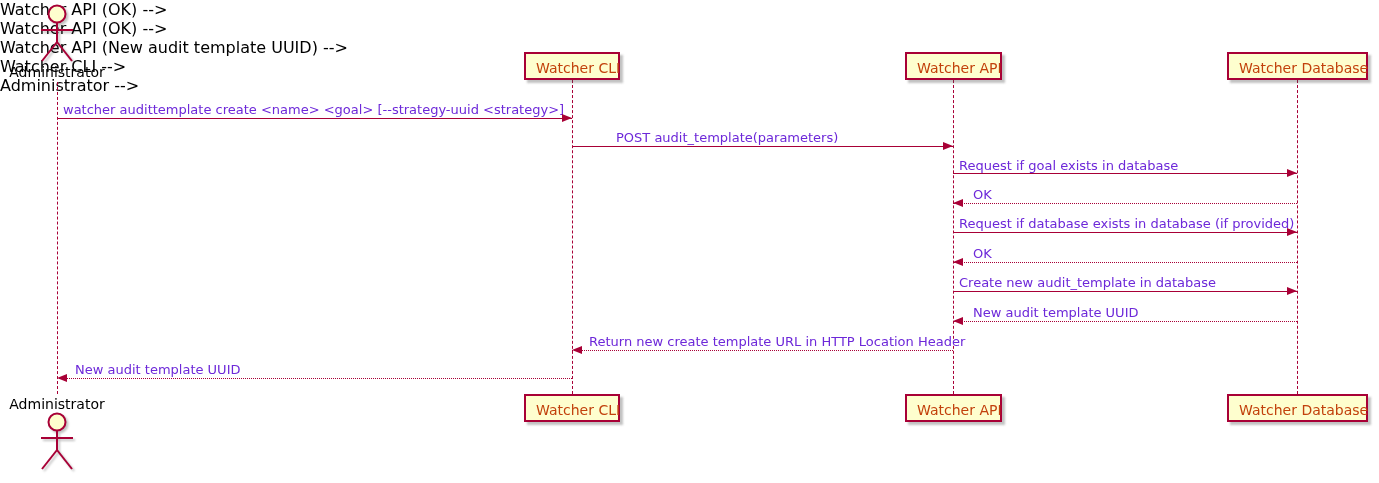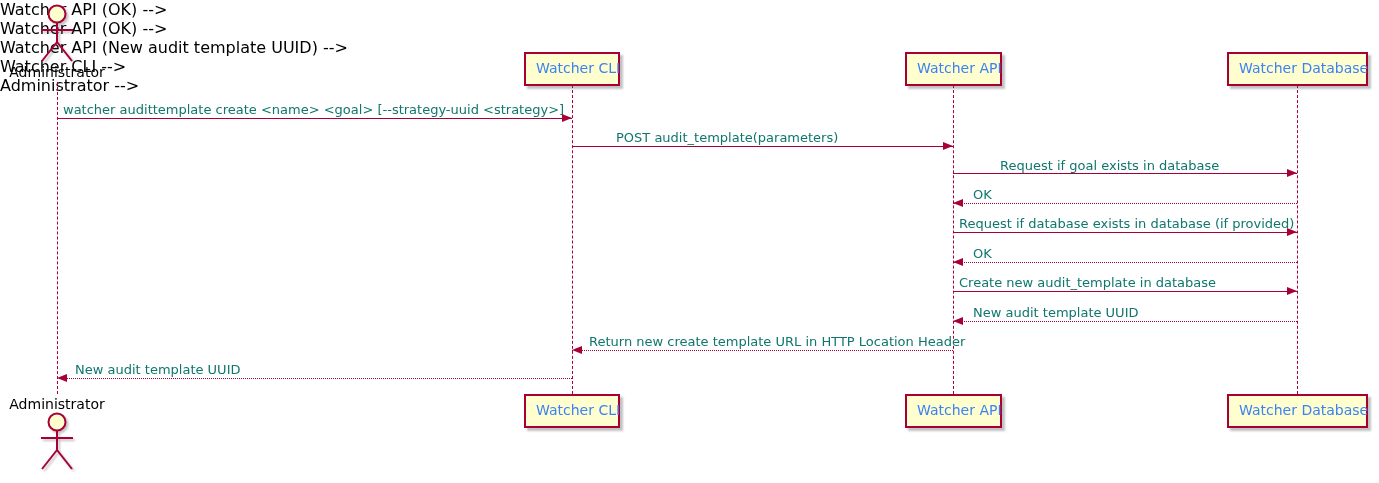--- a/index.html
+++ b/index.html
@@ -6,48 +6,48 @@
   #canvas {
     position: relative;
     width: 1379px;
     height: 483px;
     overflow: hidden;
     font-family: "DejaVu Sans", sans-serif;
     color: #000;
   }
   .participant-box {
     position: absolute;
-    height: 34px;
+    height: 28px;
     line-height: 28px;
     background: #FEFECE;
     border: 2px solid #A80036;
     box-sizing: border-box;
     font-size: 14px;
-    color: #3b82f6;
+    color: #c2410c;
     box-shadow: 3px 3px 2px rgba(80,80,80,0.35);
     white-space: nowrap;
     padding: 0 10px;
   }
   .actor-label {
     position: absolute;
     font-size: 14px;
     color: #000;
     white-space: nowrap;
     text-align: center;
     width: 120px;
   }
   .lifeline {
     position: absolute;
     width: 0;
     border-left: 1px dashed #A80036;
   }
   .msg-label {
     position: absolute;
     font-size: 13px;
-    color: #0f766e;
+    color: #6d28d9;
     white-space: nowrap;
   }
   .msg-line-solid {
     position: absolute;
     height: 0;
     border-top: 1px solid #A80036;
   }
   .msg-line-dotted {
     position: absolute;
     height: 0;
@@ -105,21 +105,21 @@
 
   
   <div>
     <span class="msg-label" style="left:578px; top:130px;margin-left:38px;">POST audit_template(parameters)</span>
     <div class="msg-line-solid" style="left:572px; top:146px; width:381px;"></div>
     <div class="arrow-right" style="left:943px; top:142px;"></div>
   </div>
 
   
   <div>
-    <span class="msg-label" style="left:959px; top:158px;margin-left:41px;">Request if goal exists in database</span>
+    <span class="msg-label" style="left:959px; top:158px;">Request if goal exists in database</span>
     <div class="msg-line-solid" style="left:953px; top:173px; width:344px;"></div>
     <div class="arrow-right" style="left:1287px; top:169px;"></div>
   </div>
 
    Watcher API (OK) --&gt;
   <div>
     <span class="msg-label" style="left:973px; top:187px;">OK</span>
     <div class="msg-line-dotted" style="left:953px; top:203px; width:344px;"></div>
     <div class="arrow-left" style="left:953px; top:199px;"></div>
   </div>

